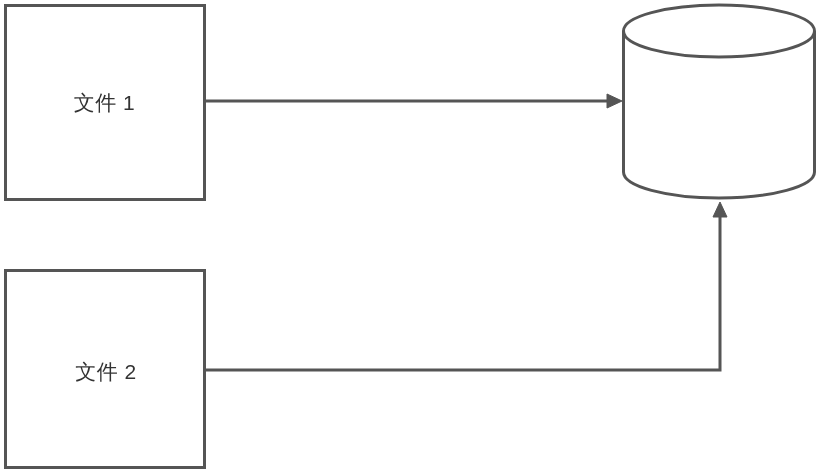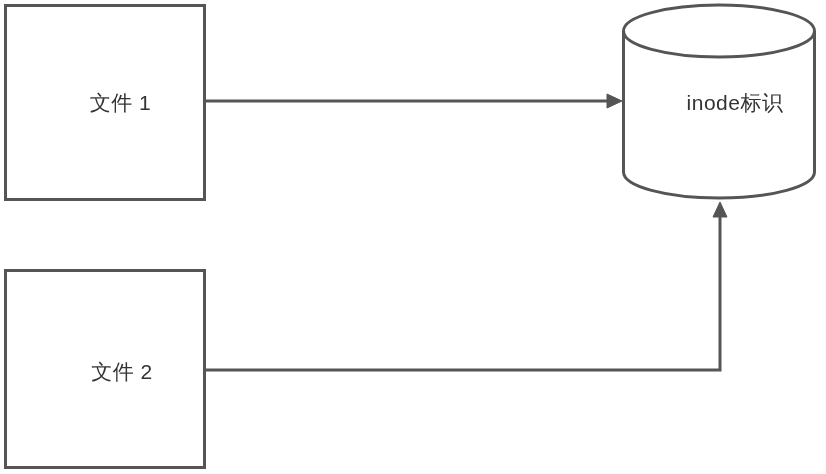--- a/index.html
+++ b/index.html
@@ -28,21 +28,20 @@
   }
   .node-label {
     position: absolute;
     text-align: center;
     color: #333333;
     font-size: 21px;
     line-height: 1.2;
     letter-spacing: 0.5px;
     white-space: nowrap;
     user-select: none;
-    margin-left: 16px;
   }
   #label-file1 {
     left: 4px;
     top: 90px;
     width: 201px;
   }
   #label-file2 {
     left: 4px;
     top: 359px;
     width: 204px;
@@ -78,15 +77,14 @@
       <path d="M 623.5 31 L 623.5 172 A 95.5 26 0 0 0 814.5 172 L 814.5 31" fill="#ffffff" stroke="#555555" stroke-width="3" stroke-linecap="butt"></path>
       <ellipse cx="719" cy="31" rx="95.5" ry="26" fill="#ffffff" stroke="#555555" stroke-width="3"></ellipse>
     </g>
 
   </svg>
 
   <div class="node-label" id="label-file1">文件 1</div>
 
   <div class="node-label" id="label-file2">文件 2</div>
 
-  <div class="node-label" id="label-inode">inode标识</div>
 
 </div>
 
 </body></html>

